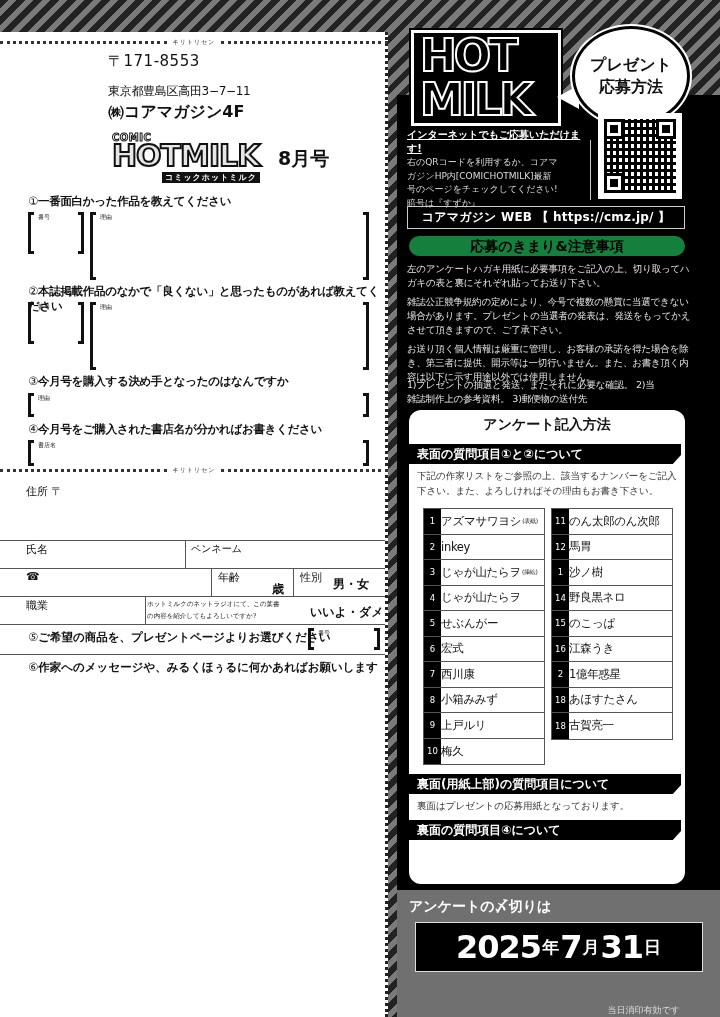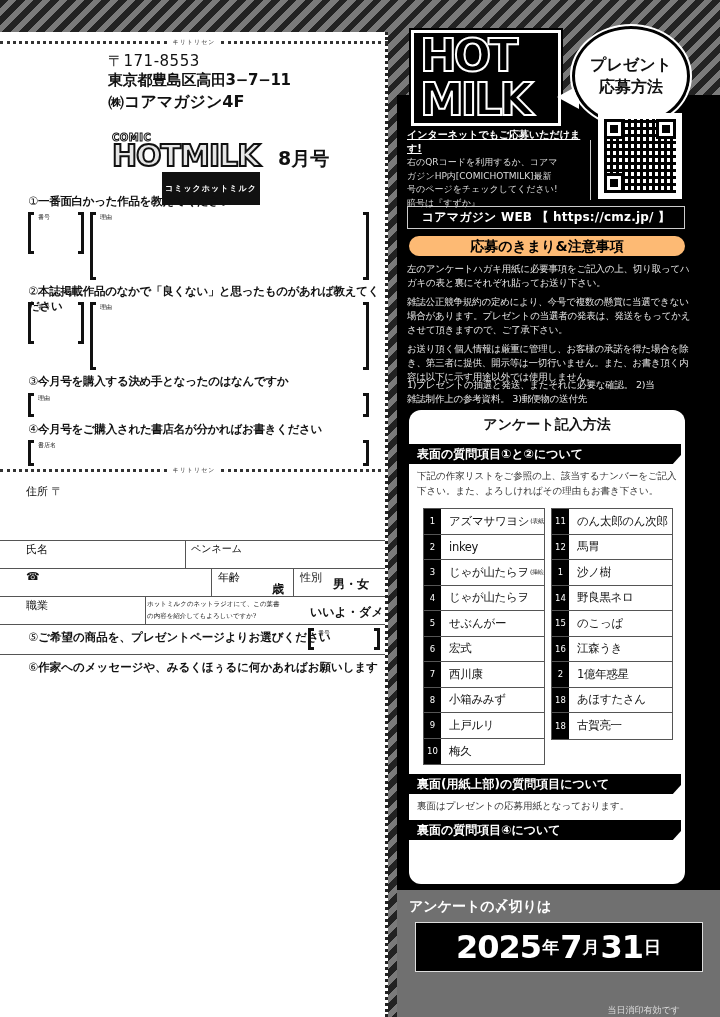--- a/index.html
+++ b/index.html
@@ -17,33 +17,33 @@
     border-right: 3px dotted #222;
   }
   .cutline {
     position: absolute; left: 0; width: 388px; height: 12px;
     display: flex; align-items: center;
   }
   .cutline .dots { flex: 1; border-top: 3px dotted #333; height: 0; }
   .cutline .lbl { font-size: 6px; color: #333; padding: 0 6px; letter-spacing: 1px; }
   .addr { position: absolute; left: 108px; top: 20px; }
   .addr .zip { font-size: 15px; font-weight: normal; letter-spacing: 0.5px; }
-  .addr .line { font-size: 15px; font-weight: bold; margin-top: 0; letter-spacing: -0.3px; }
+  .addr .line { font-size: 12px; font-weight: normal; margin-top: 12px; letter-spacing: -0.3px; }
   .addr .line2 { font-size: 16px; font-weight: bold; margin-top: 2px; }
   .logo-small {
     position: absolute; left: 112px; top: 100px; width: 160px; height: 48px;
   }
   .logo-small .comic { font-size: 10px; font-weight: bold; color:#fff; -webkit-text-stroke: 1px #111; letter-spacing: 0.5px; }
   .logo-small .hot {
     font-size: 30px; font-weight: 900; line-height: 26px; letter-spacing: -1px;
     color: #e6e6e6; -webkit-text-stroke: 2px #111; font-family: "DejaVu Sans", sans-serif;
   }
   .logo-small .kana {
     position: absolute; left: 50px; top: 40px; font-size: 8px; font-weight: bold;
-    background:#111; color:#fff; padding: 11px 3px; letter-spacing: 1px;
+    background:#111; color:#fff; padding: 0 3px; letter-spacing: 1px;
   }
   .issue { position: absolute; left: 278px; top: 114px; font-size: 19px; font-weight: 900; }
   .q {
     position: absolute; left: 28px; font-size: 11.5px; font-weight: bold; letter-spacing: -0.3px;
   }
   .q .num { font-weight: normal; }
   .brk-l { position:absolute; width: 6px; border: 3px solid #111; border-right: none; }
   .brk-r { position:absolute; width: 6px; border: 3px solid #111; border-left: none; }
   .brk-label { position:absolute; font-size: 6px; color:#111; }
   .form-line { position: absolute; left: 0; width: 385px; border-top: 1px solid #555; }
@@ -95,40 +95,40 @@
   .inet { position: absolute; left: 10px; top: 128px; width: 180px; color: #fff; }
   .inet .h { font-size: 10px; font-weight: bold; text-decoration: underline; }
   .inet .b { font-size: 9px; line-height: 13.5px; color: #ddd; }
   .inet-brace { position:absolute; left: 186px; top: 140px; width: 8px; height: 60px; border-right: 1.5px solid #ccc; }
   .web {
     position:absolute; left: 10px; top: 206px; width: 278px; height: 23px;
     border: 1.5px solid #ccc; color:#fff; font-size: 12px; font-weight: bold;
     display:flex; align-items:center; justify-content:center; letter-spacing: 0.2px;
   }
   .pill {
-    position:absolute; left: 12px; width: 276px; height: 20px; border-radius: 10px; background:#fdba74;
+    position:absolute; left: 12px; width: 276px; height: 20px; border-radius: 10px; background:#15803d;
     color:#000; font-size: 14px; font-weight: 900; text-align:center; line-height: 20px;
   }
   .rules { position: absolute; left: 10px; width: 285px; color: #e6e6e6; font-size: 9.5px; line-height: 14px; letter-spacing: -0.2px; }
   .how {
     position:absolute; left: 12px; top: 410px; width: 276px; height: 474px;
     background:#fff; border-radius: 12px;
   }
   .how-title { position:absolute; left: 0; top: 6px; width: 100%; text-align:center; font-size: 14px; font-weight: 900; }
   .sechead {
     position:absolute; left: 0; width: 272px; height: 20px; background:#000; color:#fff;
     font-size: 12px; font-weight: bold; line-height: 20px; padding-left: 8px;
     clip-path: polygon(0 0, 100% 0, 100% 55%, 97% 100%, 0 100%);
   }
   .hbody { position:absolute; left: 8px; font-size: 9.5px; line-height: 15px; color:#333; width: 262px; }
   .alist { position:absolute; width: 122px; border: 1px solid #555; }
   .arow { display:flex; height: 25.5px; border-bottom: 1px solid #555; }
   .arow:last-child { border-bottom: none; }
   .arow .n { width: 17px; background:#000; color:#fff; font-size: 8.5px; display:flex; align-items:center; justify-content:center; }
-  .arow .nm { flex:1; font-size: 11.5px; display:flex; align-items:center; padding-left: 8px; white-space: nowrap; overflow:hidden; letter-spacing: -0.3px; }
+  .arow .nm { flex:1; font-size: 11.5px; display:flex; align-items:center; padding-left: 0; white-space: nowrap; overflow:hidden; letter-spacing: -0.3px; }
   .arow .nm small { font-size: 6px; margin-left: 1px; }
   .deadline-lbl { position:absolute; left: 12px; top: 898px; color:#fff; font-size: 14px; font-weight: 900; }
   .deadline-box {
     position:absolute; left: 18px; top: 922px; width: 288px; height: 50px; background:#000; border: 1.5px solid #ddd;
     color:#fff; display:flex; align-items:center; justify-content:center; font-weight: 900;
   }
   .deadline-box .big { font-size: 32px; letter-spacing: -1px; }
   .deadline-box .sm { font-size: 17px; margin: 0 1px; }
   .postmark { position:absolute; right: 40px; top: 980px; font-size: 9px; color: #ddd; margin-top: 24px; }
 </style>

